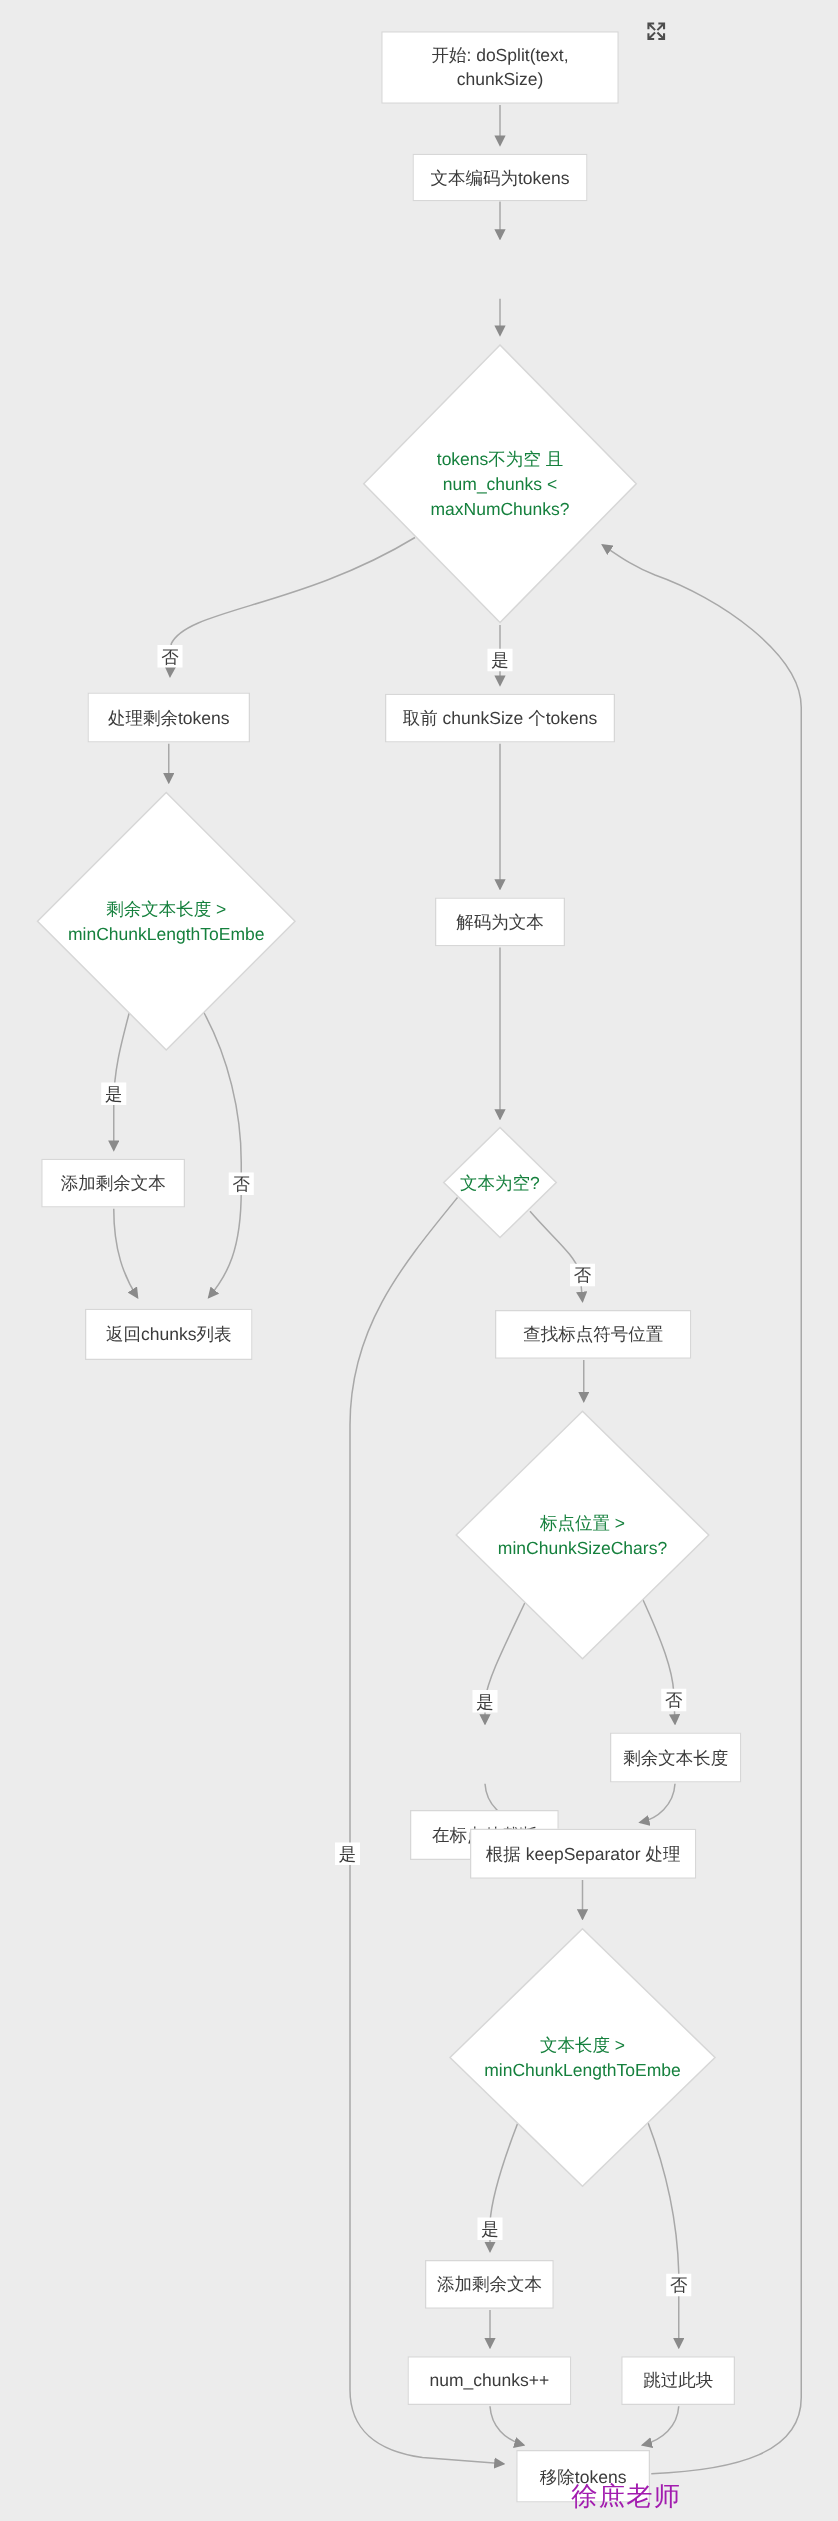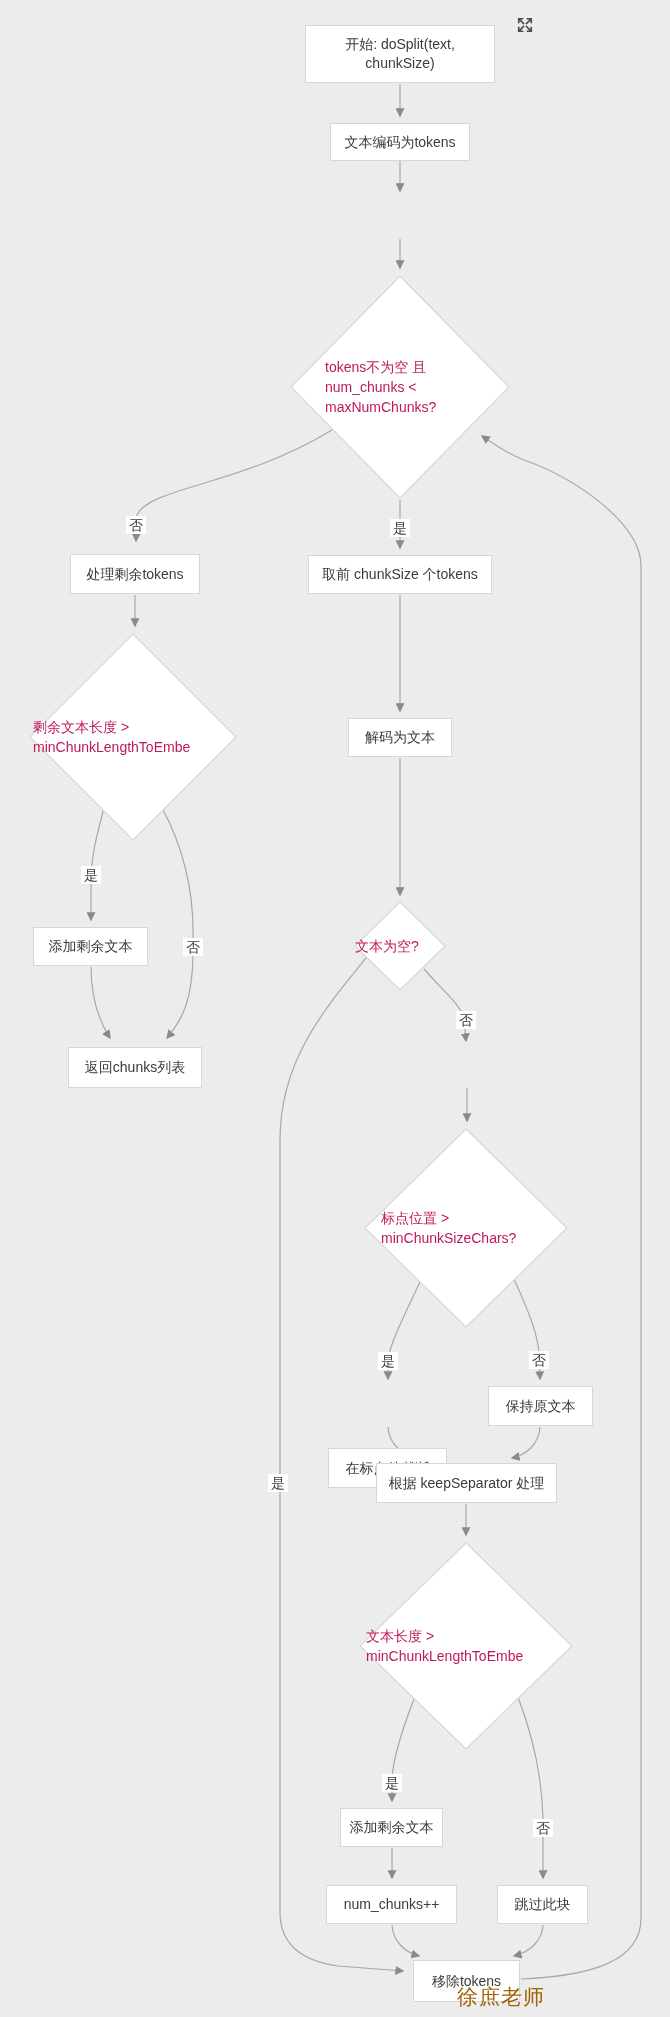--- a/index.html
+++ b/index.html
@@ -13,34 +13,34 @@
   svg.layer{position:absolute;left:0;top:0;z-index:1;}
   .node{
     position:absolute;z-index:2;
     background:#ffffff;border:1px solid #d7d7d7;
     display:flex;align-items:center;justify-content:center;
     text-align:center;color:#3b3b3b;font-size:14px;line-height:19px;
     box-sizing:border-box;padding:3px 6px;
   }
   .dtext{
     position:absolute;z-index:2;transform:translate(-50%,-50%);
-    text-align:left;color:#be185d;font-size:14px;line-height:20px;
+    text-align:center;color:#15803d;font-size:14px;line-height:20px;
   }
   .elabel{
     position:absolute;z-index:3;transform:translate(-50%,-50%);
     background:#ffffff;color:#3b3b3b;font-size:14px;line-height:16px;
     padding:1px 3px;
   }
   .expand-btn{
     position:absolute;z-index:4;top:14px;right:14px;width:22px;height:22px;
     cursor:pointer;display:flex;align-items:center;justify-content:center;
   }
   .watermark{
     position:absolute;z-index:3;right:5px;bottom:6px;
-    color:#a16207;font-size:21px;letter-spacing:1px;
+    color:#a21caf;font-size:21px;letter-spacing:1px;
   }
 </style>
 </head>
 <body>
 
 <div class="canvas">
 
   <svg class="layer" width="670" height="2017" viewBox="0 0 670 2017">
     <defs>
       <marker id="arr" viewBox="0 0 10 10" refX="8.5" refY="5" markerWidth="7.5" markerHeight="7.5" orient="auto-start-reverse">
@@ -97,25 +97,28 @@
     </div>
   <div class="node" style="left:68px;top:1047px;width:134px;height:41px">
       <span>返回chunks列表</span>
     </div>
   <div class="node" style="left:308px;top:555px;width:184px;height:39px">
       <span>取前 chunkSize 个tokens</span>
     </div>
   <div class="node" style="left:348px;top:718px;width:104px;height:39px">
       <span>解码为文本</span>
     </div>
+  <div class="node" style="left:396px;top:1048px;width:157px;height:39px">
+      <span>查找标点符号位置</span>
+    </div>
   <div class="node" style="left:328px;top:1448px;width:119px;height:40px">
       <span>在标点处截断</span>
     </div>
   <div class="node" style="left:488px;top:1386px;width:105px;height:40px">
-      <span>保持原文本</span>
+      <span>剩余文本长度</span>
     </div>
   <div class="node" style="left:376px;top:1463px;width:181px;height:40px">
       <span>根据 keepSeparator 处理</span>
     </div>
   <div class="node" style="left:340px;top:1808px;width:103px;height:39px">
       <span>添加剩余文本</span>
     </div>
   <div class="node" style="left:326px;top:1885px;width:131px;height:39px">
       <span>num_chunks++</span>
     </div>

